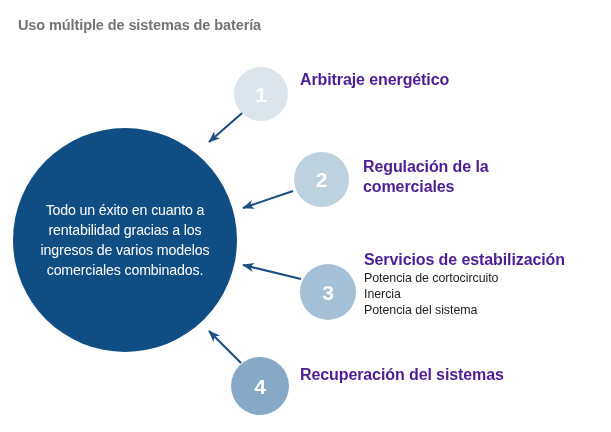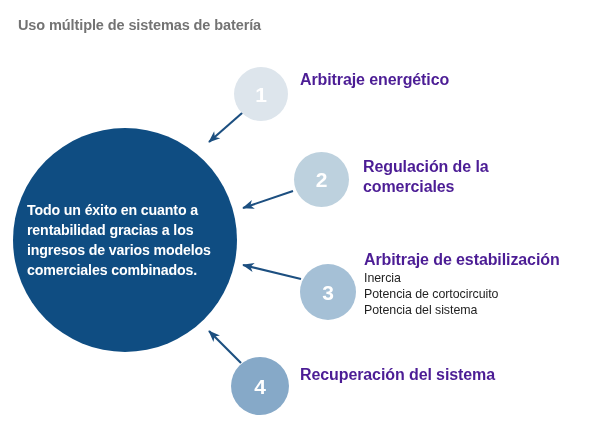--- a/index.html
+++ b/index.html
@@ -48,23 +48,23 @@
     background: #0f4d82;
     display: flex;
     align-items: center;
     justify-content: center;
     box-sizing: border-box;
     padding: 0 14px;
   }
   .hub-text {
     color: #ffffff;
     font-size: 14.2px;
-    font-weight: bold;
+    font-weight: normal;
     line-height: 1.42;
-    text-align: left;
+    text-align: center;
     letter-spacing: -0.15px;
   }
 
   
   .arrow-layer {
     position: absolute;
     left: 0; top: 0;
     width: 611px;
     height: 432px;
     pointer-events: none;
@@ -152,27 +152,27 @@
   <div class="spoke" id="spoke-2">
     <div class="spoke-badge" style="background-color: rgb(189, 209, 222);">2</div>
     <div class="spoke-text">
       <div class="spoke-title">Regulación de la comerciales</div>
     </div>
   </div>
 
   <div class="spoke" id="spoke-3">
     <div class="spoke-badge" style="background-color: rgb(165, 192, 214);">3</div>
     <div class="spoke-text">
-      <div class="spoke-title">Arbitraje de estabilización</div>
+      <div class="spoke-title">Servicios de estabilización</div>
+      <div class="spoke-subitem">Potencia de cortocircuito</div>
       <div class="spoke-subitem">Inercia</div>
-      <div class="spoke-subitem">Potencia de cortocircuito</div>
       <div class="spoke-subitem">Potencia del sistema</div>
     </div>
   </div>
 
   <div class="spoke" id="spoke-4">
     <div class="spoke-badge" style="background-color: rgb(134, 169, 200);">4</div>
     <div class="spoke-text">
-      <div class="spoke-title">Recuperación del sistema</div>
+      <div class="spoke-title">Recuperación del sistemas</div>
     </div>
   </div>
 
 </div>
 
 </body></html>

